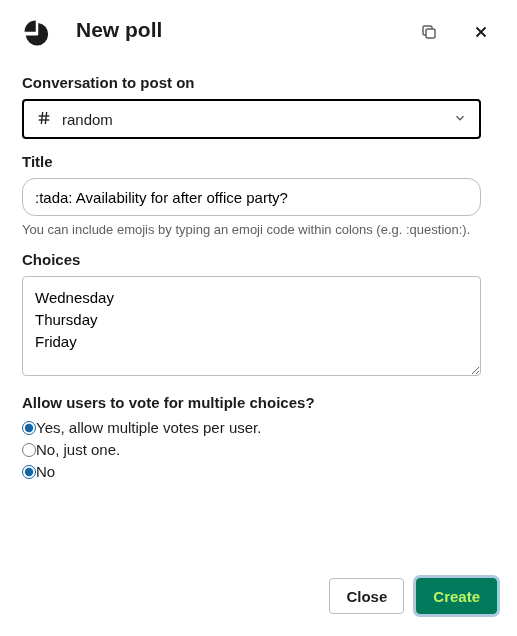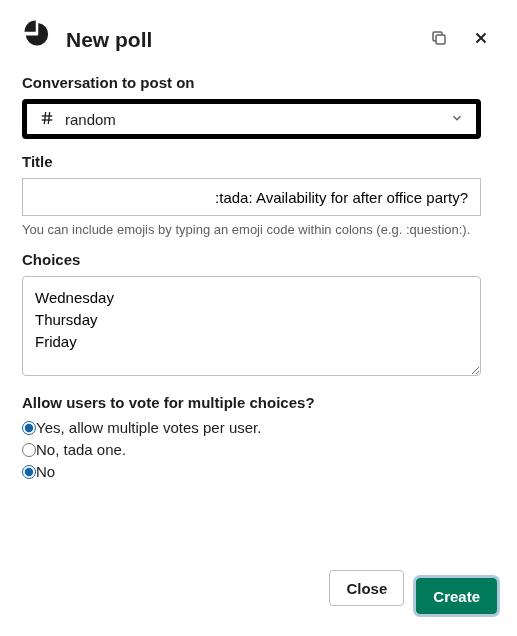--- a/index.html
+++ b/index.html
@@ -7,53 +7,52 @@
       font-family: -apple-system, BlinkMacSystemFont, "Segoe UI", Helvetica, Arial, sans-serif;
       background: #fff;
       width: 517px;
       height: 636px;
       overflow: hidden;
       position: relative;
       color: #1d1c1d;
     }
     .modal { display: flex; flex-direction: column; height: 100%; }
     .header {
-      display: flex; align-items: flex-end;
+      display: flex; align-items: flex-start;
       padding: 18px 22px 10px 22px;
-      gap: 14px;
+      gap: 24px;
     }
     .header .title { font-size: 21px; font-weight: 800; flex: 1; }
     .icon-btn {
       width: 28px; height: 28px;
       display: flex; align-items: center; justify-content: center;
       color: #616061; cursor: pointer; border-radius: 4px;
     }
     .content {
       padding: 8px 36px 10px 22px;
       overflow-y: auto;
       flex: 1;
     }
     .content::-webkit-scrollbar { width: 12px; }
     .content::-webkit-scrollbar-thumb { background: #c8c8c8; border-radius: 6px; }
     .content::-webkit-scrollbar-track { background: #f5f5f5; }
     .label { font-size: 15px; font-weight: 700; margin-top: 14px; margin-bottom: 8px; }
     .label:first-child { margin-top: 4px; }
     .select {
-      border: 5px solid #000000; border-radius: 4px;
+      border: 2px solid #000000; border-radius: 4px;
       height: 40px; display: flex; align-items: center;
       padding: 0 12px; gap: 10px; cursor: pointer;
       font-size: 15px;
     }
     .select .chev { margin-left: auto; color: #616061; }
     .text-input {
       width: 100%; height: 38px;
-      border: 1px solid #bdbdbd; border-radius: 0;
+      border: 1px solid #bdbdbd; border-radius: 13px;
       padding: 0 12px; font-size: 15px;
       font-family: inherit;
-      text-align: right;
     }
     .hint { font-size: 13px; color: #616061; margin-top: 6px; }
     textarea.choices {
       width: 100%; height: 100px;
       border: 1px solid #bdbdbd; border-radius: 4px;
       padding: 10px 12px; font-size: 15px; font-family: inherit;
       resize: vertical; line-height: 1.45;
     }
     .radio-row {
       display: flex; align-items: center; 
@@ -67,23 +66,22 @@
     }
     .btn {
       height: 36px; padding: 3px 16px;
       border-radius: 4px; font-size: 15px; font-weight: 700;
       cursor: pointer; display: flex; align-items: center;
     }
     .btn-secondary {
       background: #fff; border: 1px solid #bdbdbd; color: #1d1c1d;
     }
     .btn-primary {
-      background: #007a5a; border: 1px solid #007a5a; color: #ffffff;
+      background: #007a5a; border: 1px solid #007a5a; color: #bef264;
       box-shadow: 0 0 0 3px rgba(18,100,163,0.35);
-      margin-top: 8px;
     }
   </style>
 </head>
 <body>
 
 <div class="modal">
   <div class="header">
     <span>
       <svg width="30" height="30" viewBox="0 0 24 24" fill="#1d1c1d">
           <path d="M11 2v9H2a9 9 0 0 1 9-9z"></path>
@@ -132,21 +130,21 @@
 Thursday
 Friday</textarea>
 
     <div class="label">Allow users to vote for multiple choices?</div>
     <label class="radio-row">
       <input type="radio" name="mult" checked="" style="">
       <span>Yes, allow multiple votes per user.</span>
     </label>
     <label class="radio-row">
       <input type="radio" name="mult" style="">
-      <span>No, tada one.</span>
+      <span>No, just one.</span>
     </label>
 
     <label class="radio-row">
       <input type="radio" name="anon" checked="" style="">
       <span>No</span>
     </label>
   </div>
 
   <div class="footer">
     <button class="btn btn-secondary">Close</button>

